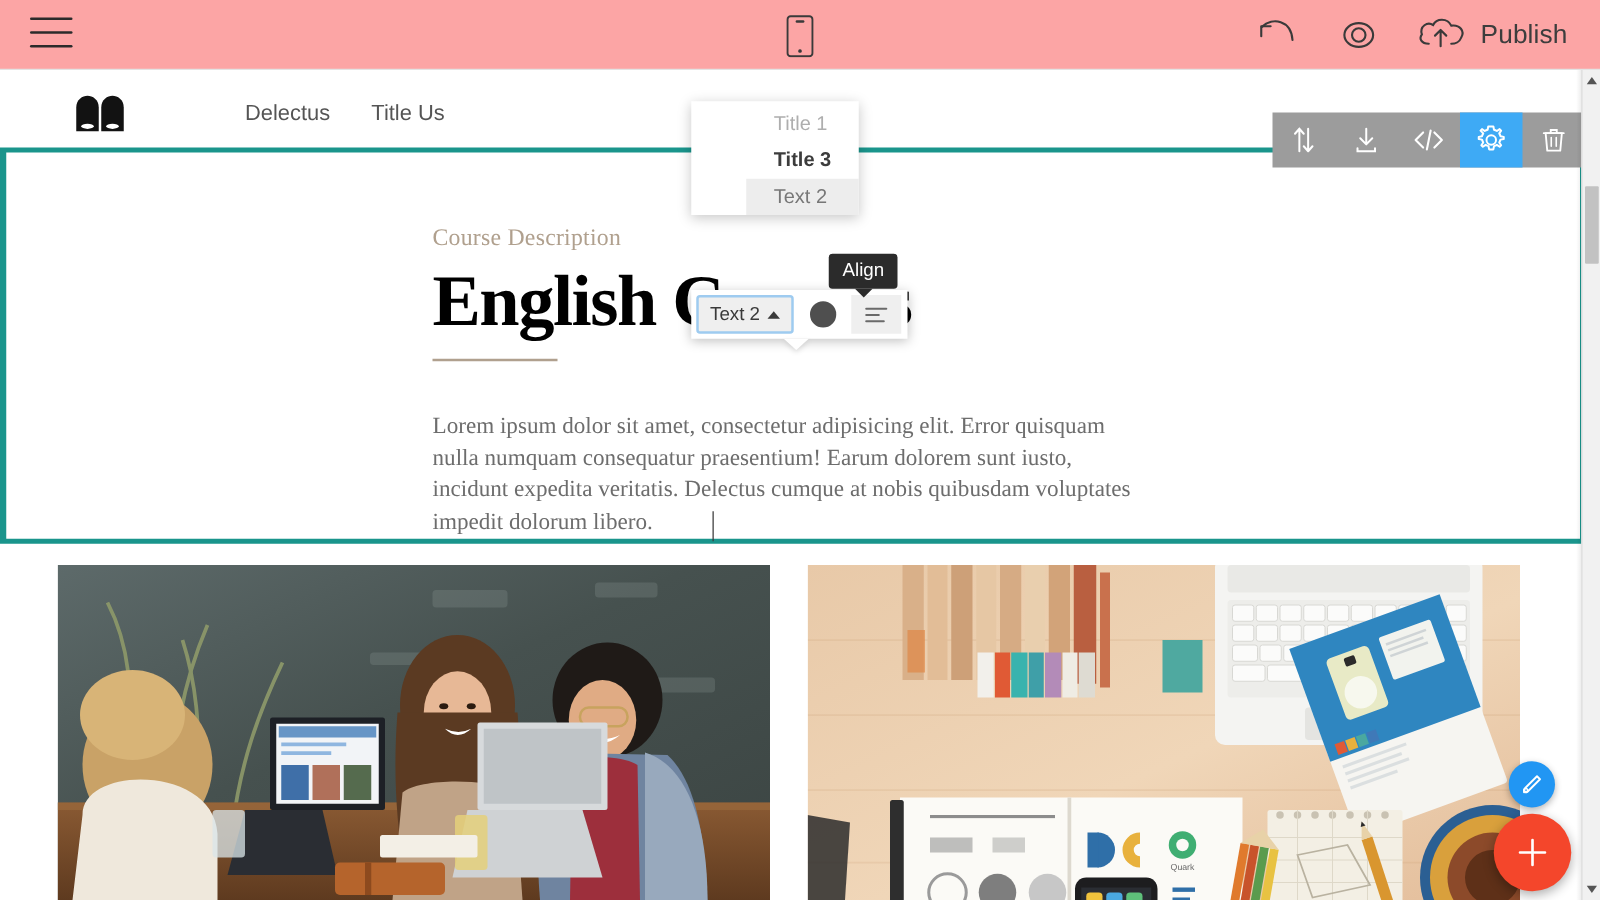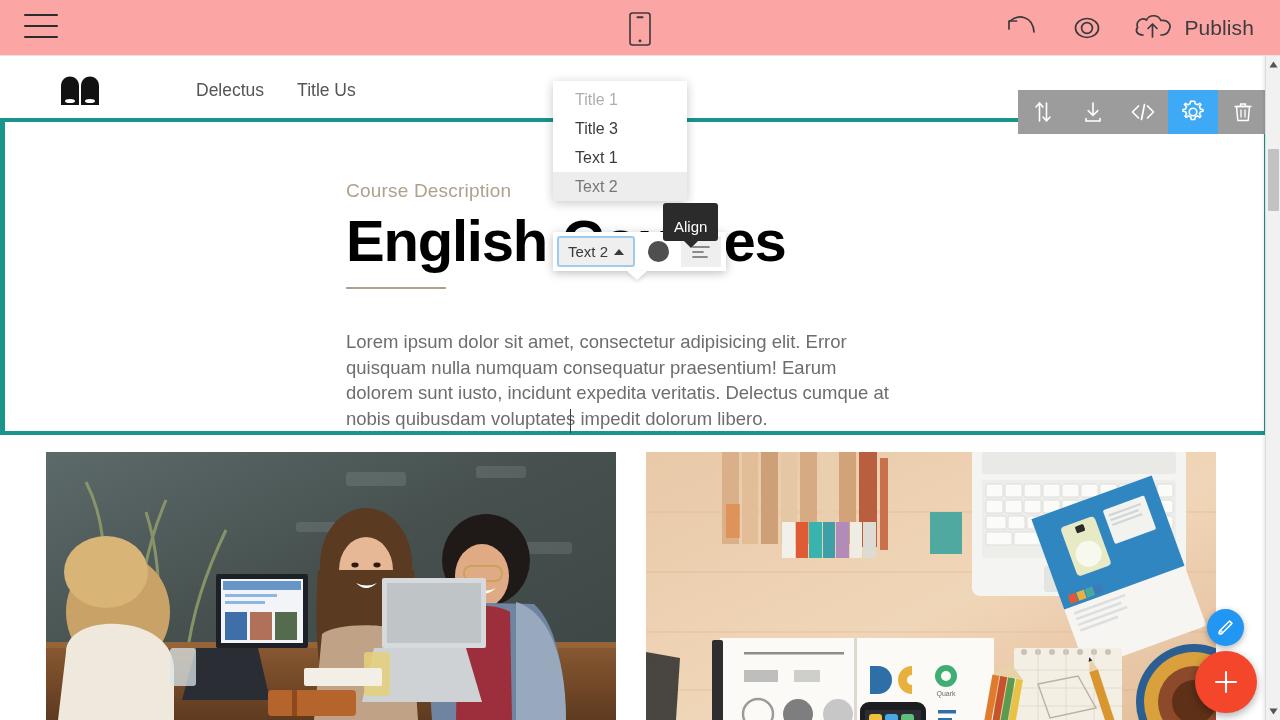--- a/index.html
+++ b/index.html
@@ -97,21 +97,21 @@
 
   
   #selected-block {
     position: absolute;
     left: 0; top: 62px;
     width: 1268px; height: 317px;
     border: 4px solid #1a958c;
     border-left-width: 5px;
     background: #ffffff;
   }
-  #block-inner { position: relative; width: 100%; height: 100%; }
+  #block-inner { position: relative; width: 100%; height: 100%; font-family: Liberation Serif, serif; }
 
   #kicker {
     position: absolute; left: 341px; top: 58px;
     font-size: 19px; color: #b0a08e; letter-spacing: .2px;
   }
   #main-heading {
     position: absolute; left: 341px; top: 85px;
     font-size: 58px; font-weight: bold; color: #000000;
     letter-spacing: -1.2px; white-space: nowrap;
   }
@@ -220,31 +220,32 @@
     padding: 4px 0 0 0;
     z-index: 65;
   }
   #style-dropdown .opt {
     height: 29px;
     display: flex; align-items: center;
     padding-left: 22px;
     font-size: 16px;
     cursor: pointer;
     white-space: nowrap;
+    margin-left: 44px;
   }
   #style-dropdown .opt.muted  { color: #aeaeae; font-weight: normal; }
-  #style-dropdown .opt.strong { color: #3c3c3c; font-weight: normal; }
+  #style-dropdown .opt.strong { color: #3c3c3c; font-weight: bold; }
   #style-dropdown .opt.sel    { background: #ededed; color: #777777; }
 
   
   #align-tooltip {
     position: absolute; left: 663px; top: 203px;
     background: #2b2b2b; color: #ffffff;
     font-size: 15px;
-    padding: 15px 11px 6px;
+    padding: 5px 11px 6px;
     border-radius: 3px;
     z-index: 80;
   }
   #align-tooltip::after {
     content: ""; position: absolute;
     left: 50%; bottom: -7px; transform: translateX(-50%);
     border-left: 7px solid transparent;
     border-right: 7px solid transparent;
     border-top: 7px solid #2b2b2b;
   }
@@ -704,21 +705,20 @@
       <path d="M3 6.5 L19 6.5" stroke="#ffffff" stroke-width="1.5" stroke-linecap="round"></path>
       <path d="M8.6 6.5 L8.6 4 L13.4 4 L13.4 6.5" stroke="#ffffff" stroke-width="1.5" fill="none"></path>
       <path d="M9 10 L9 17 M13 10 L13 17" stroke="#ffffff" stroke-width="1.3" stroke-linecap="round"></path>
     </svg>
   </div>
 </div>
 
 <div id="style-dropdown">
   <div class="opt muted">Title 1</div>
   <div class="opt strong">Title 3</div>
-  <div class="opt strong">Text 1</div>
   <div class="opt sel">Text 2</div>
 </div>
 
 <div id="inline-toolbar-wrap">
   <div id="inline-toolbar">
 
     <div id="style-select">
       <span>Text 2</span>
       <span class="caret-up"></span>
     </div>

